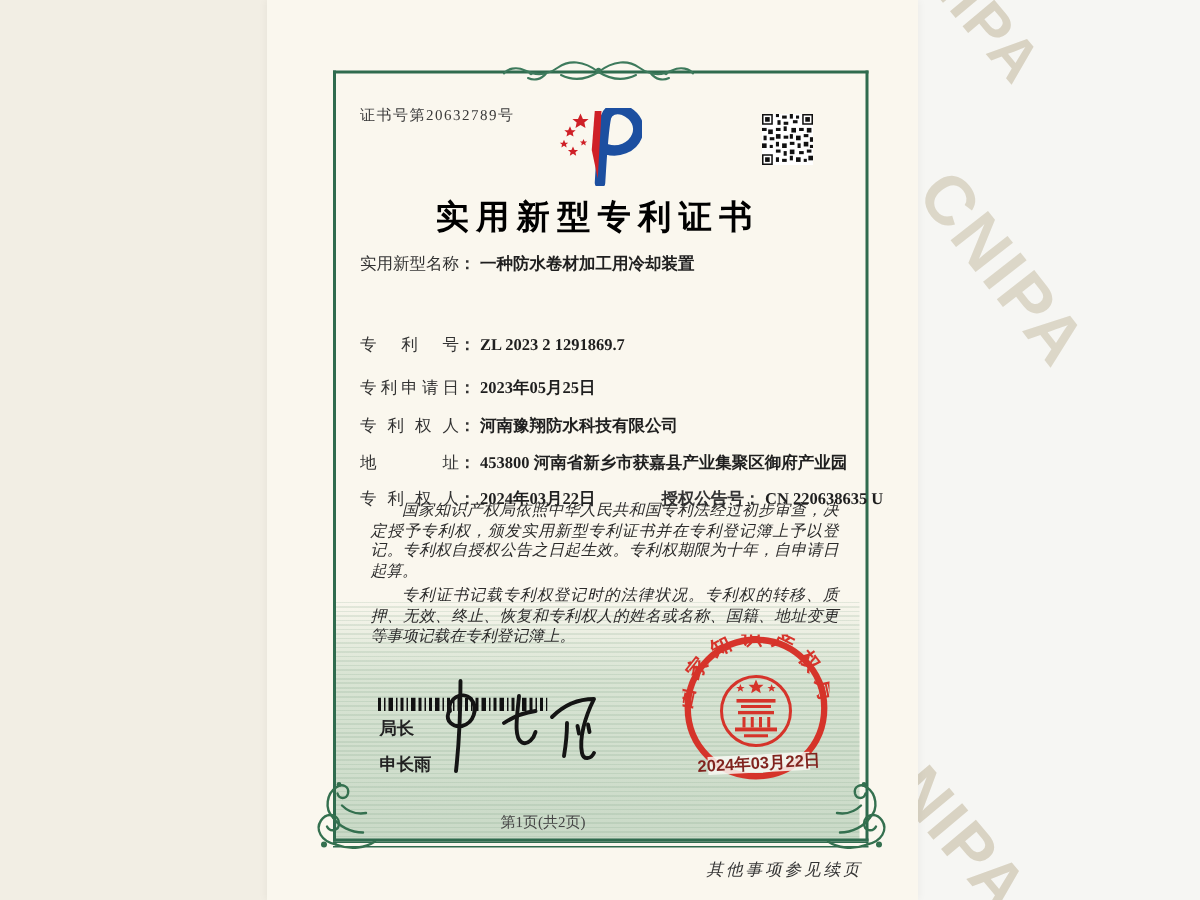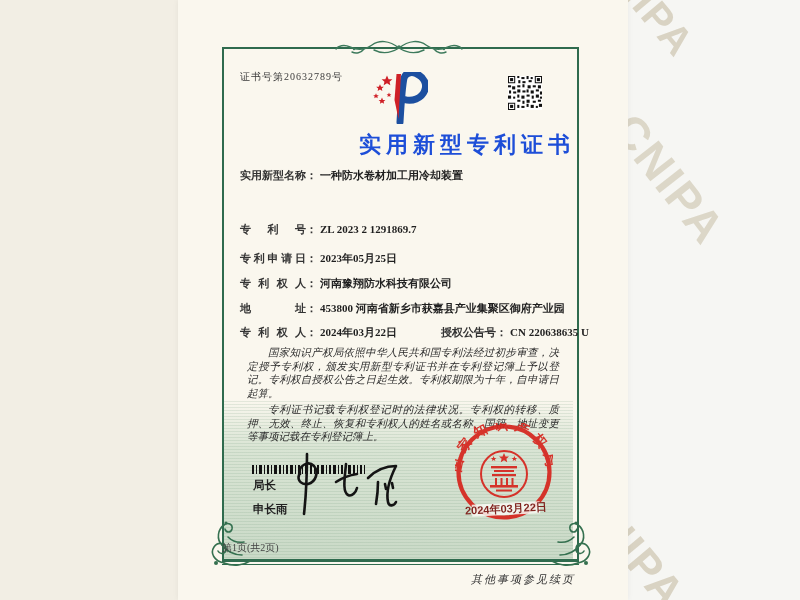--- a/index.html
+++ b/index.html
@@ -15,59 +15,59 @@
   .wm1{left:148px;top:-12px;font-size:40px;transform:rotate(50deg);}
   .wm2{left:578px;top:-22px;font-size:40px;transform:rotate(50deg);}
   .wm3{left:594px;top:152px;font-size:46px;transform:rotate(52deg);color:#dcd7c8;}
   .wm4{left:168px;top:262px;font-size:42px;transform:rotate(52deg);color:#e6e1d2;opacity:.8;}
   .wm5{left:428px;top:168px;font-size:46px;transform:rotate(52deg);color:#e8e4d6;opacity:.85;}
   .wm6{left:162px;top:540px;font-size:42px;transform:rotate(50deg);}
   .wm7{left:558px;top:522px;font-size:44px;transform:rotate(50deg);}
   .wm8{left:272px;top:366px;font-size:44px;transform:rotate(52deg);color:#e8e4d7;opacity:.6;}
   
   .page{position:absolute;left:178px;top:0;width:434px;height:600px;
-        background:#faf7ee;box-shadow:0 0 6px rgba(0,0,0,.06);padding-left:16px;}
+        background:#faf7ee;box-shadow:0 0 6px rgba(0,0,0,.06);}
   .frame{position:absolute;left:44px;top:47px;width:353px;height:512px;
          border:2px solid #2f6b4e;border-bottom:none;}
   .guilloche{position:absolute;left:46px;top:400px;width:349px;height:161px;
       background:
         repeating-linear-gradient(0deg, rgba(110,150,120,.16) 0 1px, rgba(0,0,0,0) 1px 3px),
         linear-gradient(180deg, rgba(206,222,203,0) 0%, rgba(206,222,203,.75) 30%, rgba(199,216,197,.95) 100%);
       pointer-events:none;}
   .bottom-rule{position:absolute;left:44px;top:559px;width:357px;height:6px;
       border-top:2px solid #2f6b4e;border-bottom:4px double #2f6b4e;box-sizing:border-box;}
   
   .cert-no{position:absolute;left:62px;top:70px;font-size:10px;color:#3a3a3a;letter-spacing:1px;}
   .logo{position:absolute;left:192px;top:72px;}
   .qr{position:absolute;left:330px;top:76px;}
-  .title{position:absolute;left:44px;top:130px;width:353px;text-align:right;
-         font-size:22px;font-weight:bold;color:#1d4ed8;letter-spacing:5px;}
+  .title{position:absolute;left:44px;top:130px;width:353px;text-align:center;
+         font-size:22px;font-weight:bold;color:#000000;letter-spacing:5px;}
   
   .frow{position:absolute;left:62px;font-size:11px;color:#262626;white-space:nowrap;}
   .flabel{display:inline-block;width:66px;text-align:justify;text-align-last:justify;
-          font-weight:bold;color:#333;vertical-align:top;}
+          font-weight:normal;color:#333;vertical-align:top;}
   .fcolon{font-weight:bold;color:#333;}
   .fvalue{margin-left:3px;font-weight:bold;color:#1f1f1f;}
   .r1{top:168px}.r2{top:195px}.r3{top:222px}.r4{top:251px}
   .r5{top:276px}.r6{top:301px}.r7{top:325px}
   .grant-no-label{font-weight:bold;color:#333;margin-left:44px;}
   
-  .paras{position:absolute;left:69px;top:346px;width:312px;
+  .paras{position:absolute;left:69px;top:334px;width:312px;
          font-size:10.5px;line-height:13.5px;color:#2b2b2b;text-align:justify;font-style:italic;}
   .paras p{margin:0 0 3px 0;text-indent:2em;}
   
   .barcode{position:absolute;left:74px;top:465px;}
   .director-title{position:absolute;left:75px;top:478px;font-size:11.5px;font-weight:bold;
                   font-family:"Liberation Sans","DejaVu Sans",sans-serif;color:#222;}
   .director-name{position:absolute;left:75px;top:502px;font-size:11.5px;font-weight:bold;
                  font-family:"Liberation Sans","DejaVu Sans",sans-serif;color:#222;}
   .signature{position:absolute;left:100px;top:448px;}
   .seal{position:absolute;left:277px;top:423px;}
   
-  .page-info{position:absolute;left:44px;top:541px;width:280px;text-align:left;
+  .page-info{position:absolute;left:44px;top:541px;width:280px;text-align:center;
              font-size:10px;color:#444;}
   .cont-note{position:absolute;left:44px;top:572px;width:353px;text-align:right;
              font-size:11px;font-style:italic;color:#333;letter-spacing:2px;}
   .flourish{position:absolute;}
   .fl-bl{left:28px;top:517px;}
   .fl-br{left:366px;top:517px;transform:scaleX(-1);}
   .ornament-top{position:absolute;left:156px;top:38px;}
 </style>
 </head>
 <body>

